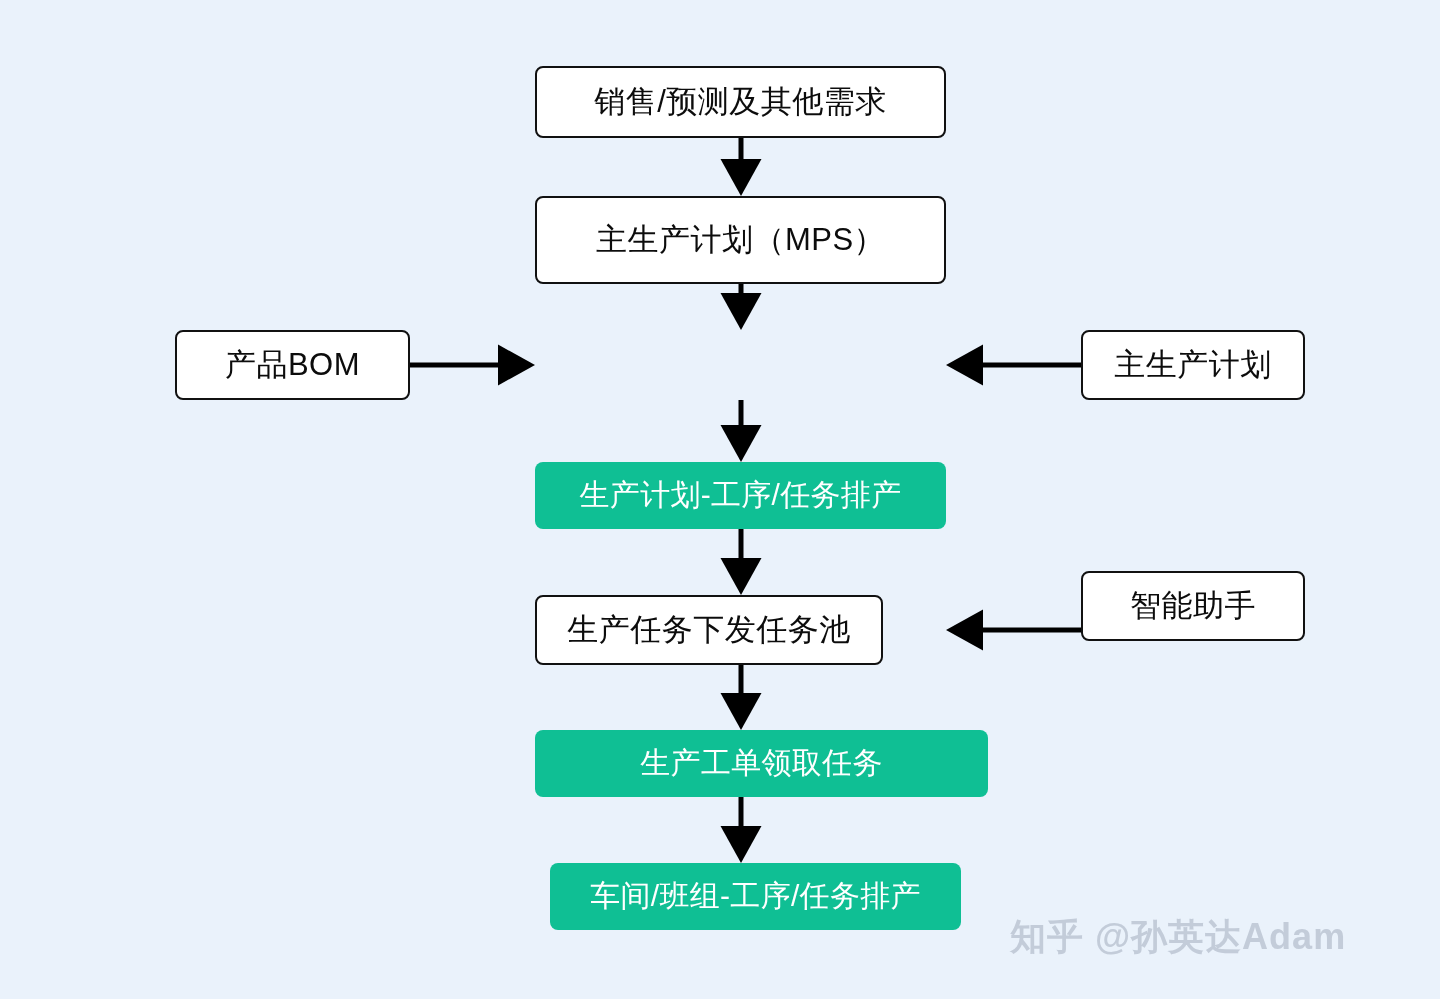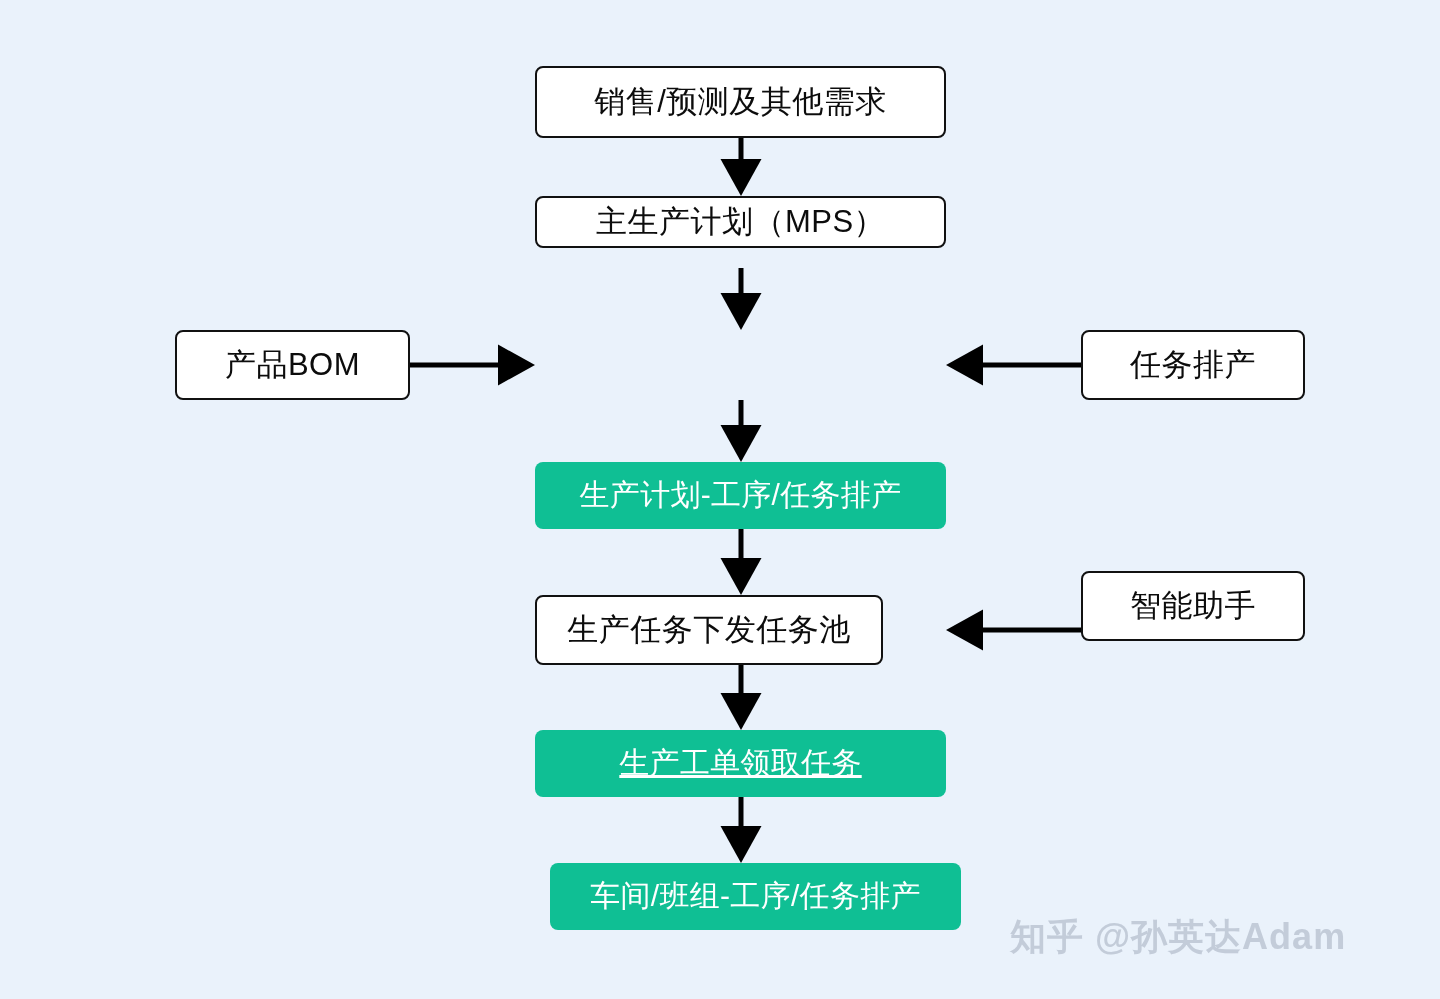--- a/index.html
+++ b/index.html
@@ -57,28 +57,28 @@
     border: none;
     color: #ffffff;
     font-size: 30px;
     font-weight: 500;
     letter-spacing: 0.3px;
     align-items: center;
   }
 
   
   .n-demand   { left: 535px; top: 66px;  width: 411px; height: 72px; }
-  .n-mps      { left: 535px; top: 196px; width: 411px; height: 52px; }
+  .n-mps      { left: 535px; top: 196px; width: 411px; height: 88px; }
   .n-mrp      { left: 535px; top: 330px; width: 411px; height: 70px; }
   .n-bom      { left: 175px; top: 330px; width: 235px; height: 70px; }
   .n-stock    { left: 1081px; top: 330px; width: 224px; height: 70px; }
   .n-plan     { left: 535px; top: 462px; width: 411px; height: 67px; }
   .n-pool     { left: 535px; top: 595px; width: 348px; height: 70px; }
   .n-assist   { left: 1081px; top: 571px; width: 224px; height: 70px; }
-  .n-order    { left: 535px; top: 730px; width: 411px; height: 67px; text-decoration: underline; }
+  .n-order    { left: 535px; top: 730px; width: 453px; height: 67px; }
   .n-shop     { left: 550px; top: 863px; width: 411px; height: 67px; }
 
   .watermark {
     position: absolute;
     left: 1010px;
     top: 913px;
     font-size: 36px;
     color: #c3ccd9;
     font-weight: 700;
     letter-spacing: 1px;
@@ -126,21 +126,21 @@
   <div class="node plain n-mps">
     <span>主生产计划（MPS）</span>
   </div>
 
 
   <div class="node plain n-bom">
     <span>产品BOM</span>
   </div>
 
   <div class="node plain n-stock">
-    <span>任务排产</span>
+    <span>主生产计划</span>
   </div>
 
   <div class="node accent n-plan">
     <span>生产计划-工序/任务排产</span>
   </div>
 
   <div class="node plain n-pool">
     <span>生产任务下发任务池</span>
   </div>
 

